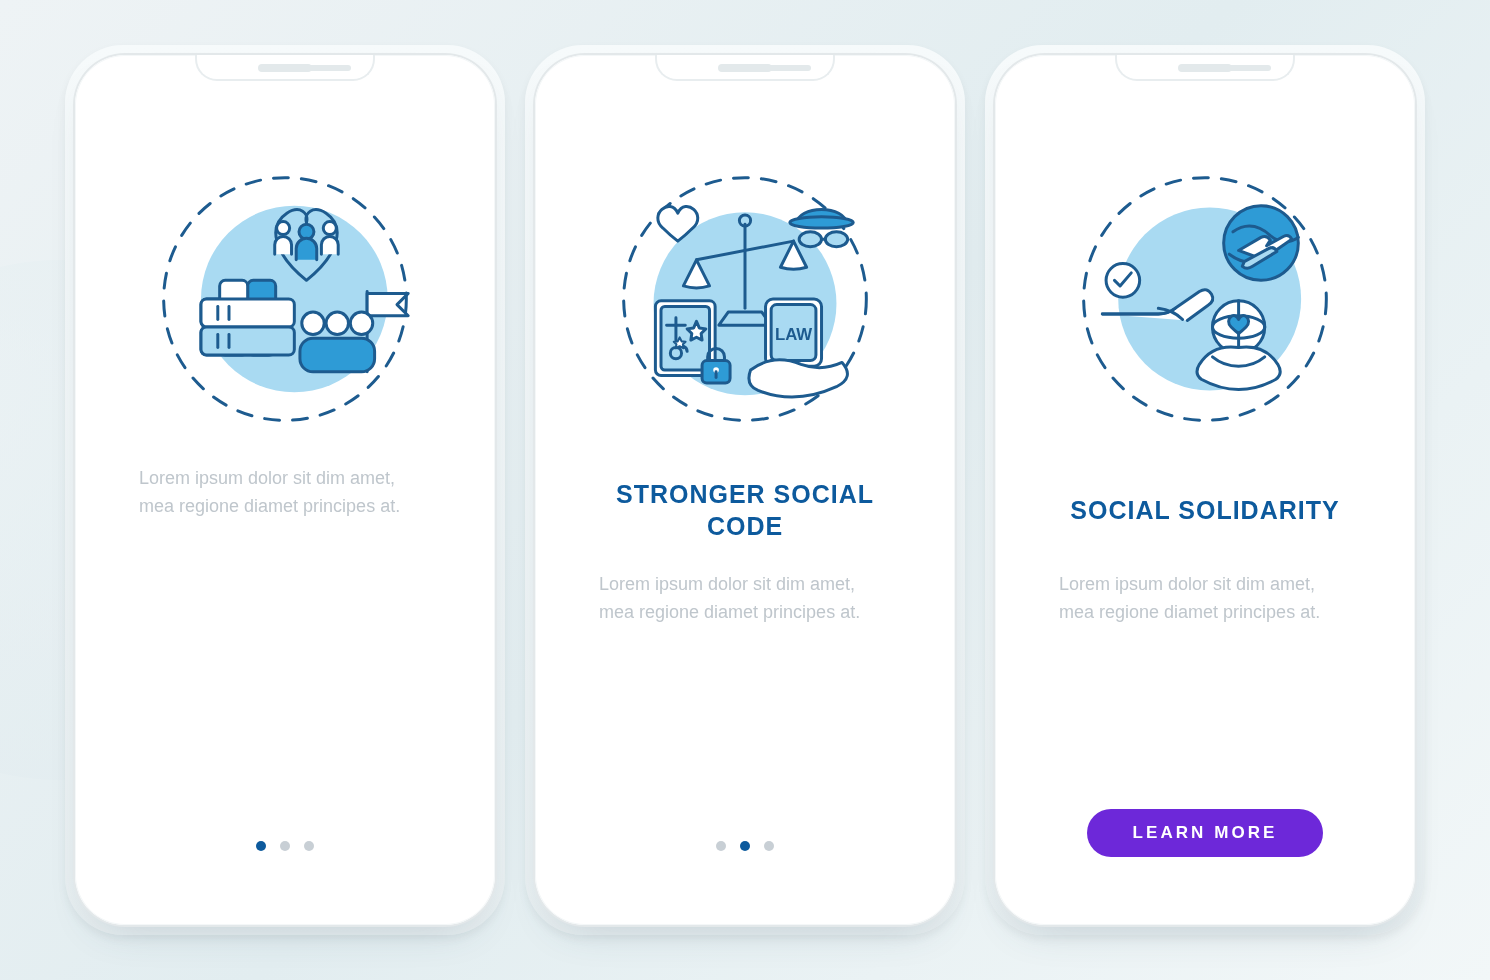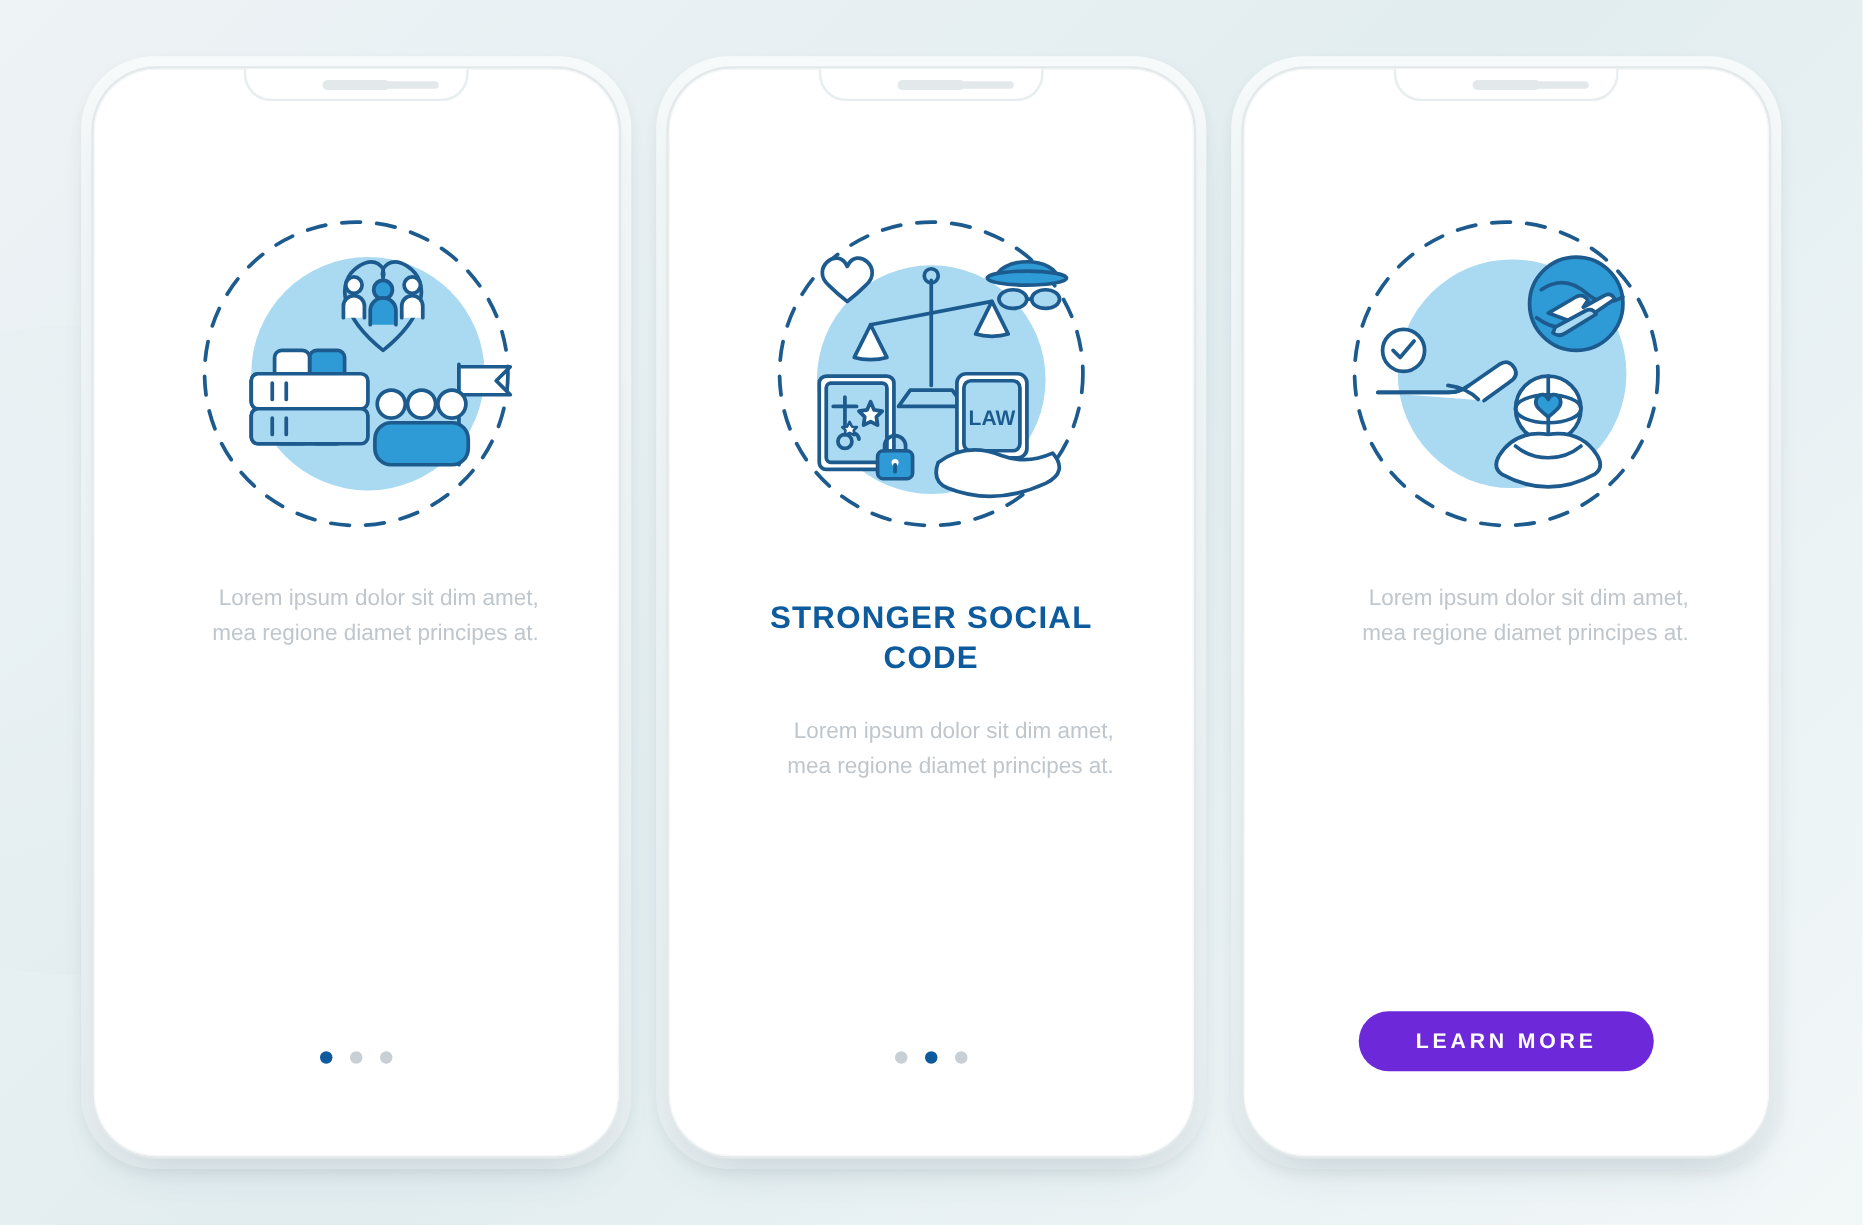--- a/index.html
+++ b/index.html
@@ -108,21 +108,21 @@
     font-size: 25px;
     font-weight: 700;
     letter-spacing: .04em;
     line-height: 1.3;
     min-height: 70px;
     display:flex; align-items:center; justify-content:center;
   }
   p.desc {
     margin-top: 26px;
     padding: 0 50px;
-    text-align: right;
+    text-align: left;
     color: #bfc6cc;
     font-size: 18px;
     line-height: 1.55;
     font-weight: 400;
   }
 
   .dots {
     margin-top: auto;
     margin-bottom: 60px;
     display: flex;
@@ -318,19 +318,20 @@
             <circle cx="44" cy="20" r="28" class="f3 stk"></circle>
             <ellipse cx="44" cy="20" rx="28" ry="12" class="stk"></ellipse>
             <line x1="44" y1="-8" x2="44" y2="48" class="stk"></line>
             <path d="M36 20 c-8-8 4-18 8-8 c4-10 16 0 8 8 c-4 4-8 7-8 7 s-4-3-8-7 Z" class="f2 stk"></path>
             <path d="M2 60 q14 -22 42 -18 q28 -4 42 18 q6 10 -2 16 q-40 22 -80 0 q-8 -6 -2 -16 Z" class="f3 stk"></path>
             <path d="M16 52 q12 10 28 10 q16 0 28 -10" class="stk"></path>
           </g>
         </svg>
       </div>
 
+      <h2 class="title">SOCIAL SOLIDARITY</h2>
       <p class="desc">Lorem ipsum dolor sit dim amet, mea regione diamet principes at.</p>
 
       <button class="cta">LEARN MORE</button>
     </div>
   </div>
 
 </div>
 
 </body></html>

